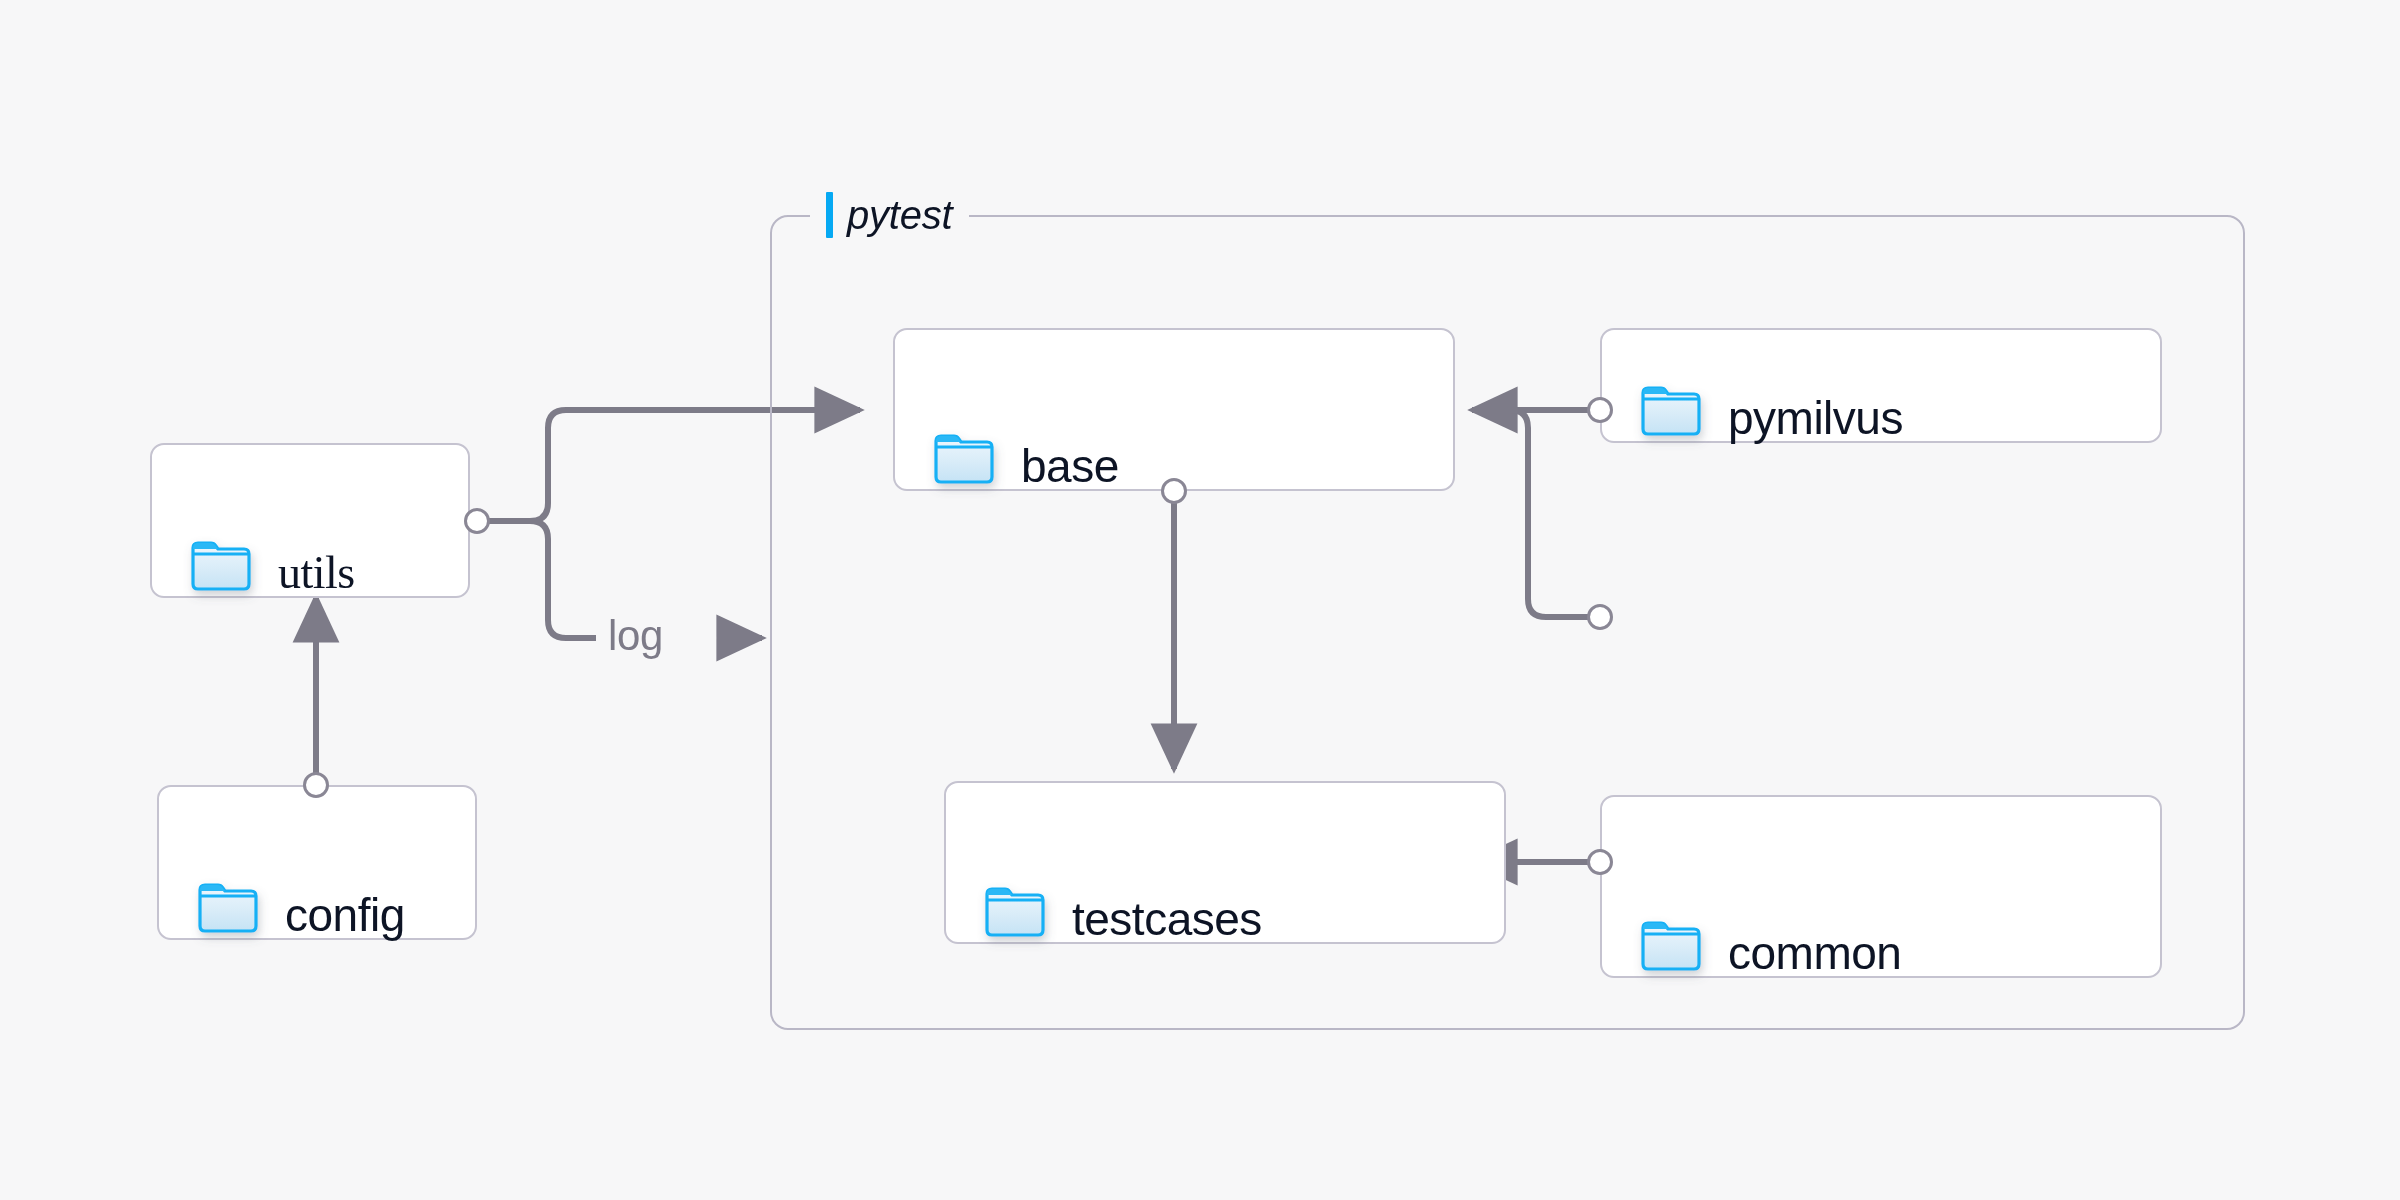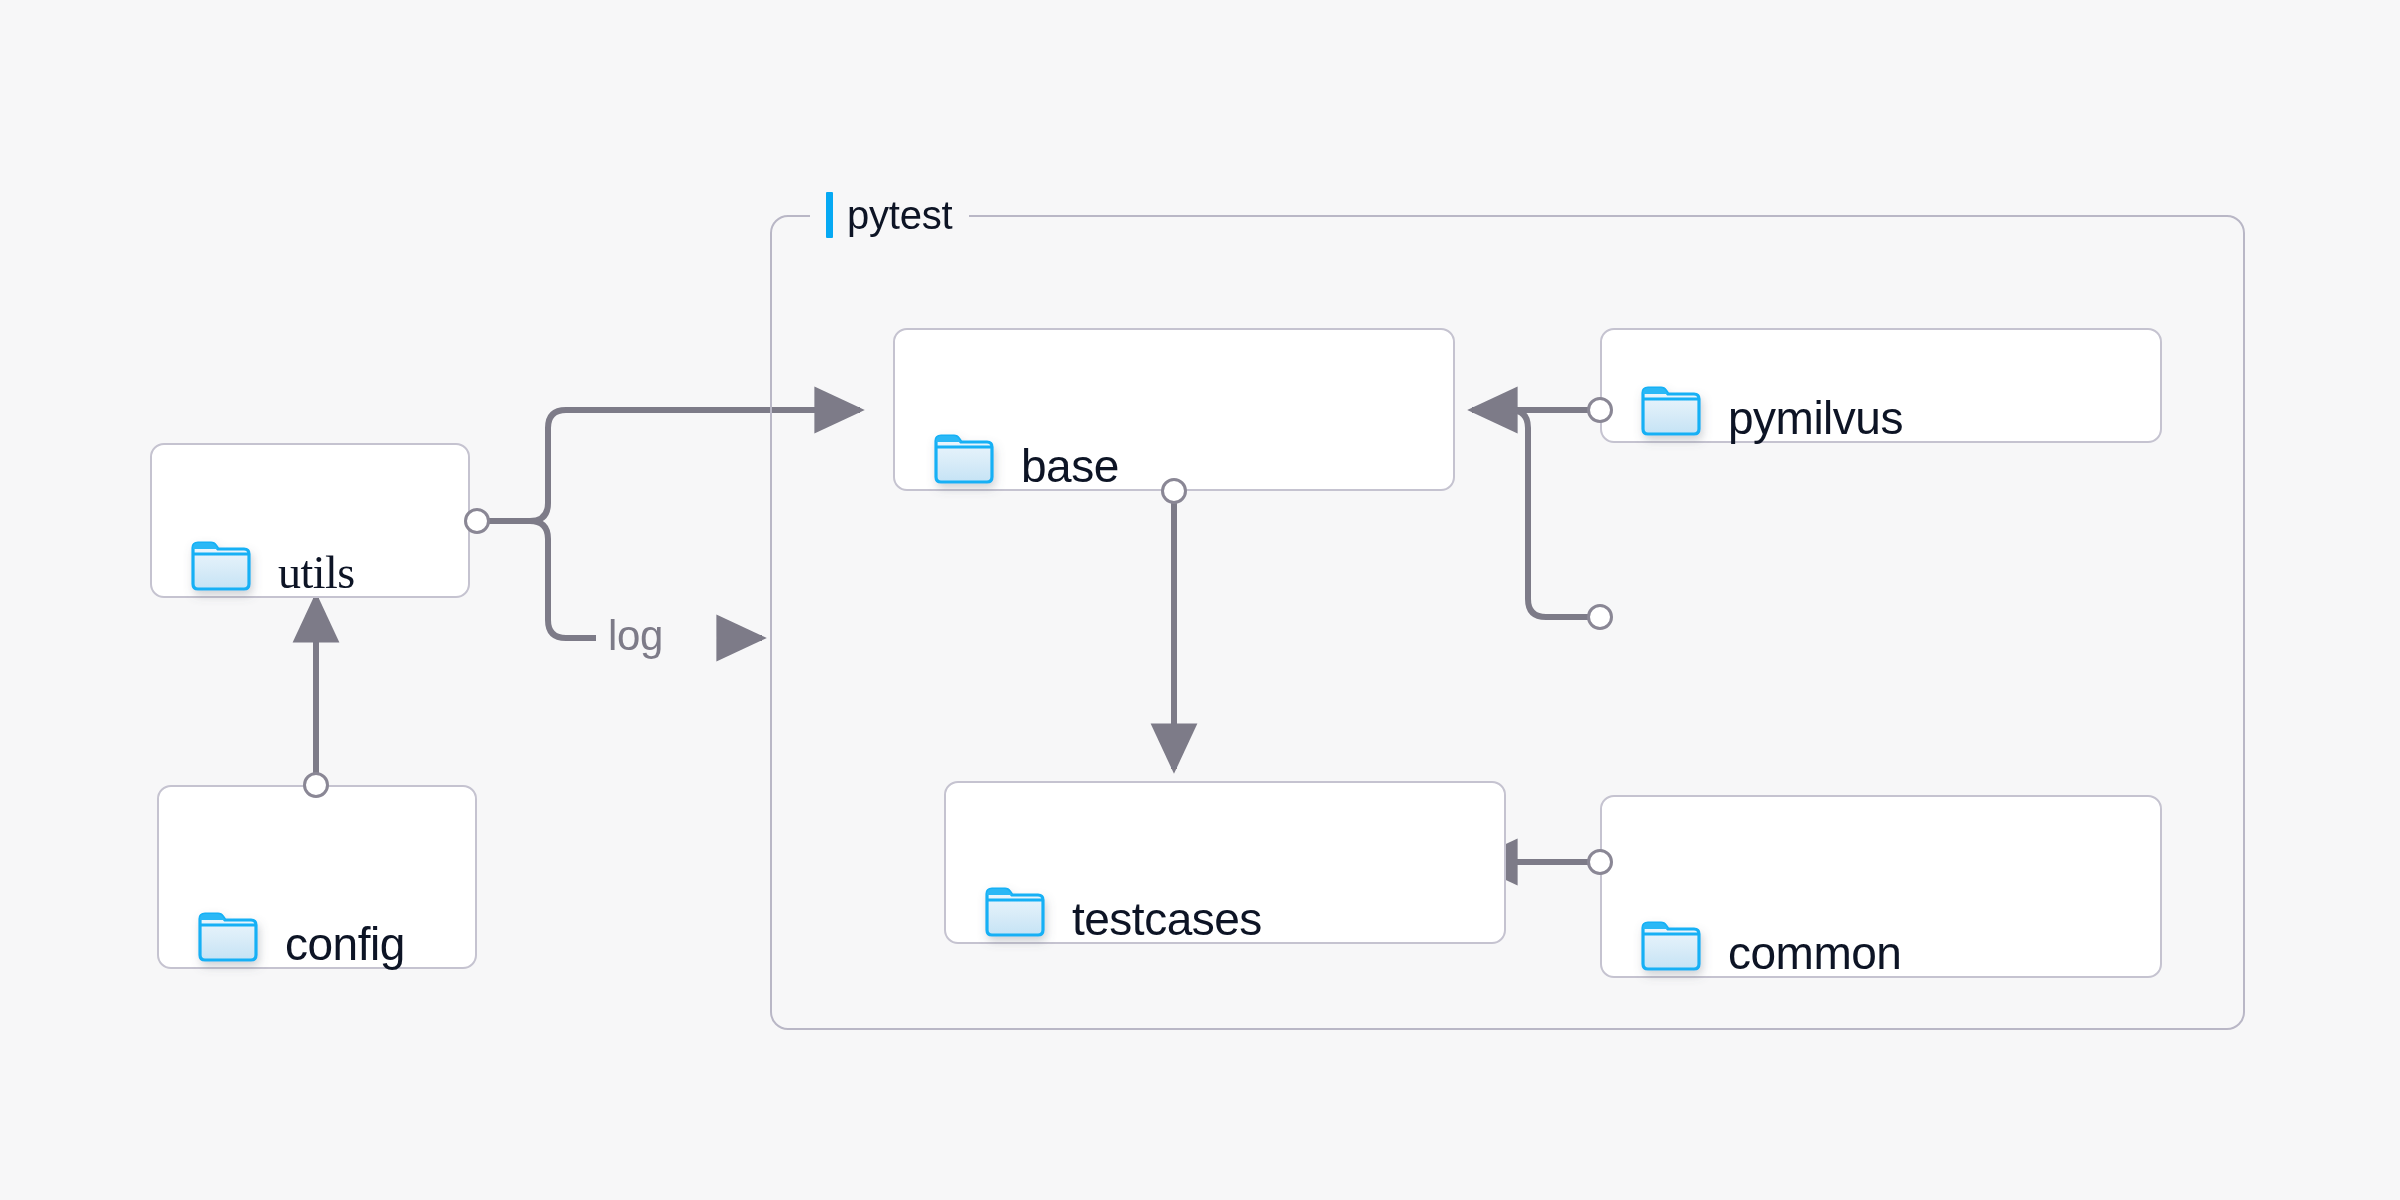--- a/index.html
+++ b/index.html
@@ -20,20 +20,21 @@
     border-radius:18px;
     background:transparent;
     box-sizing:border-box;
   }
   .group-label{
     position:absolute;
     display:flex;align-items:center;gap:14px;
     background:#f7f7f8;
     padding:0 16px;
     height:46px;
+    font-style:italic;
   }
   .group-accent{
     width:7px;height:46px;background:#06a9f3;border-radius:1px;flex:0 0 auto;
   }
   .group-title{
     font-size:40px;color:#0d1425;letter-spacing:-0.2px;white-space:nowrap;
   }
 
   
   .node{
@@ -141,21 +142,21 @@
       <svg width="62" height="54" viewBox="0 0 62 54" xmlns="http://www.w3.org/2000/svg" filter="url(#fshadow)">
         <path d="M3,10 q0-5 5-5 h13 q3,0 4.5,2.5 L28,11 h26 q5,0 5,5 v30 q0,5 -5,5 H8 q-5,0 -5,-5 z" fill="url(#folderBody)" stroke="#13b0f5" stroke-width="3.2" stroke-linejoin="round"></path>
         <path d="M3,10 q0-5 5-5 h13 q3,0 4.5,2.5 L28,11 H3 z" fill="#2bb8f6"></path>
         <path d="M3,16 h56" stroke="#13b0f5" stroke-width="3" fill="none"></path>
       </svg>
     </span>
     <span class="node-label">utils</span>
   </div>
   <div class="port" style="left:464px;top:508px;"></div>
 
-  <div class="node" style="left:157px;top:785px;width:320px;height:184px;">
+  <div class="node" style="left:157px;top:785px;width:320px;height:155px;">
     <span class="folder-icon">
       <svg width="62" height="54" viewBox="0 0 62 54" xmlns="http://www.w3.org/2000/svg" filter="url(#fshadow)">
         <path d="M3,10 q0-5 5-5 h13 q3,0 4.5,2.5 L28,11 h26 q5,0 5,5 v30 q0,5 -5,5 H8 q-5,0 -5,-5 z" fill="url(#folderBody)" stroke="#13b0f5" stroke-width="3.2" stroke-linejoin="round"></path>
         <path d="M3,10 q0-5 5-5 h13 q3,0 4.5,2.5 L28,11 H3 z" fill="#2bb8f6"></path>
         <path d="M3,16 h56" stroke="#13b0f5" stroke-width="3" fill="none"></path>
       </svg>
     </span>
     <span class="node-label">config</span>
   </div>
   <div class="port" style="left:303px;top:772px;"></div>

